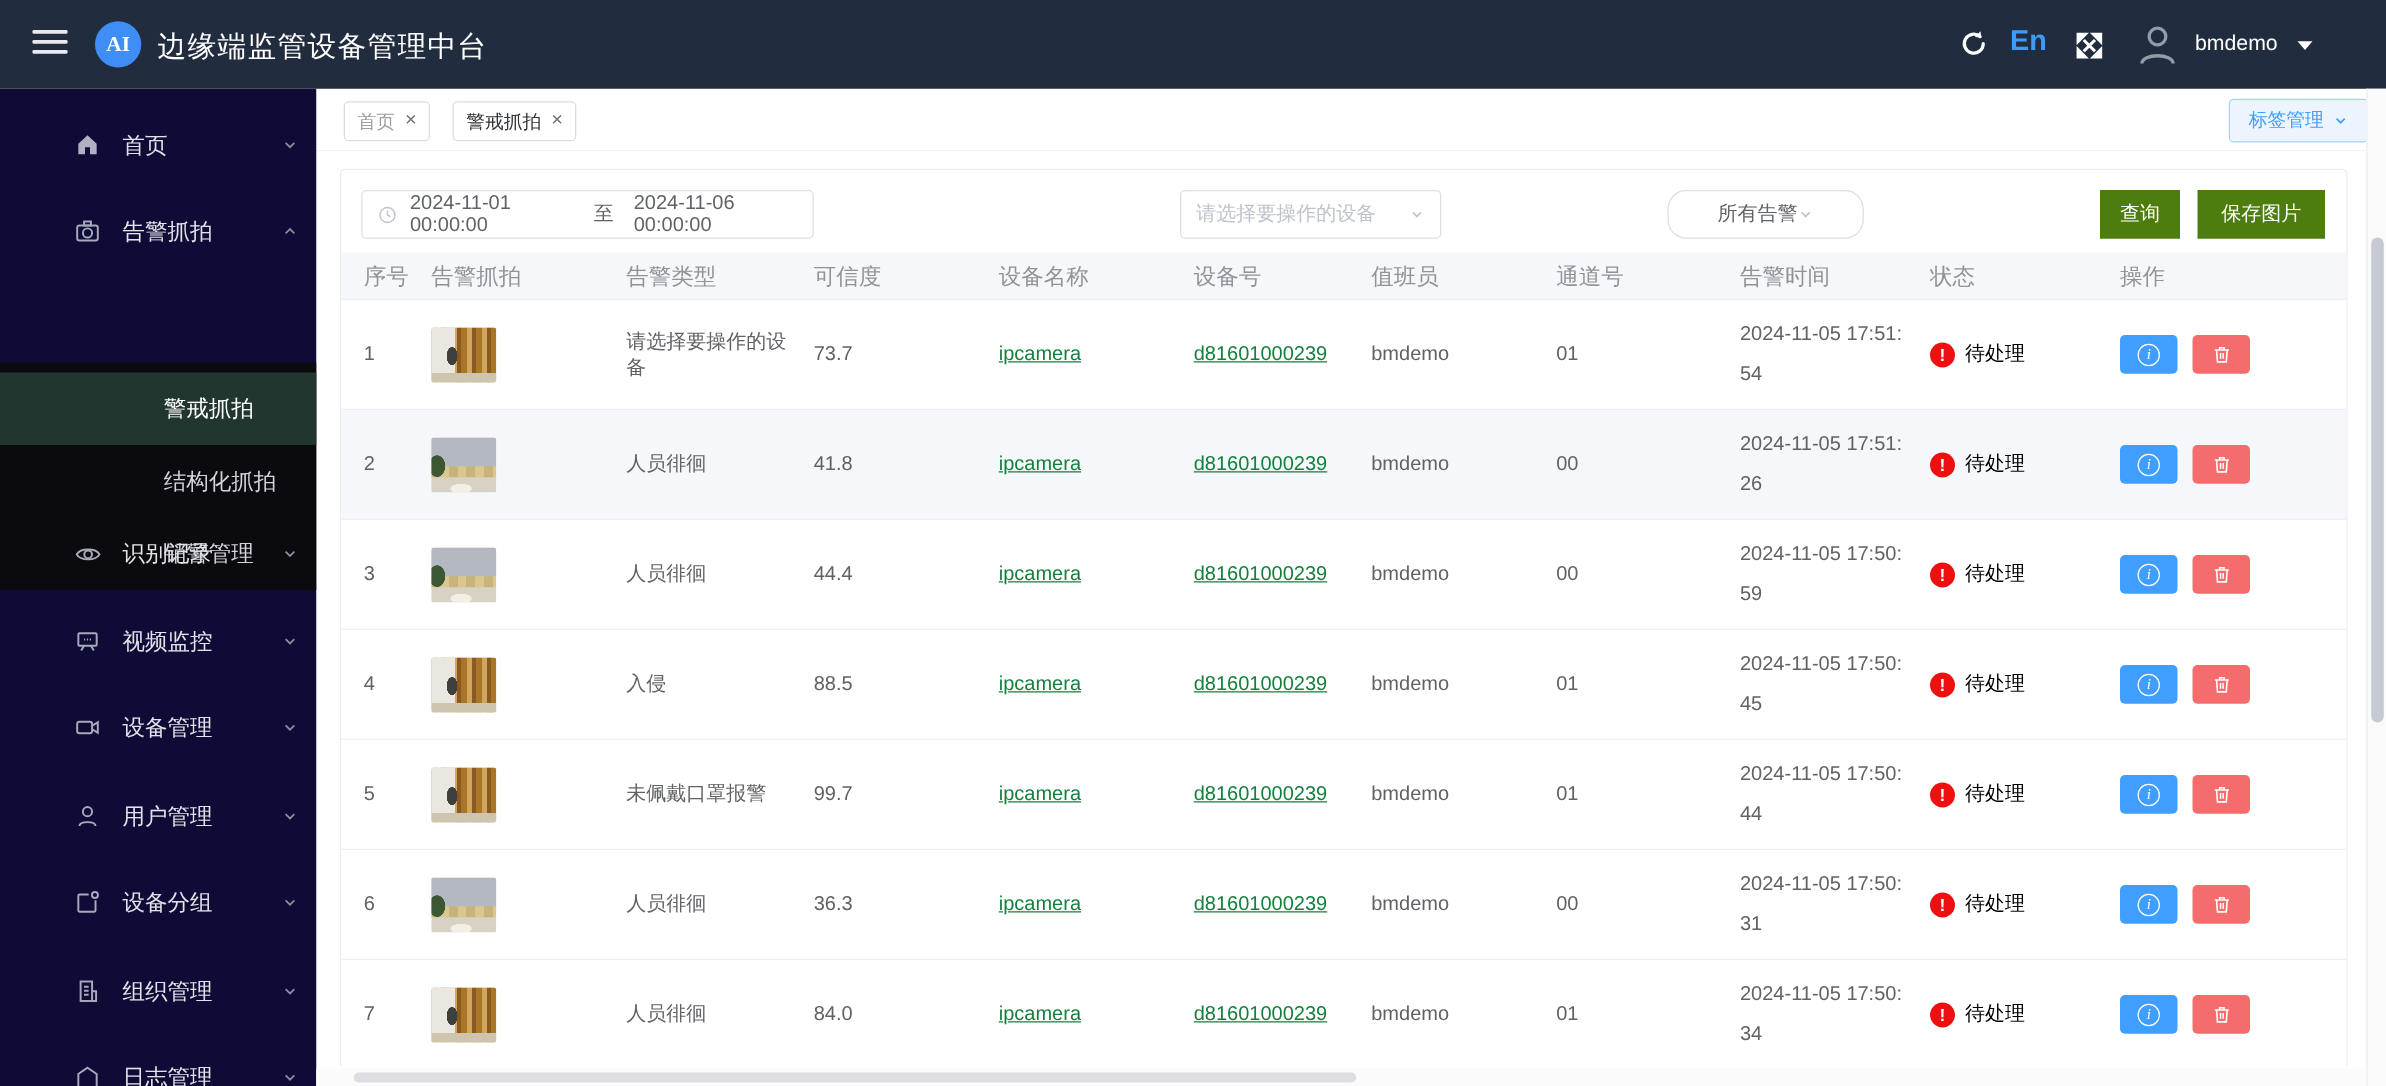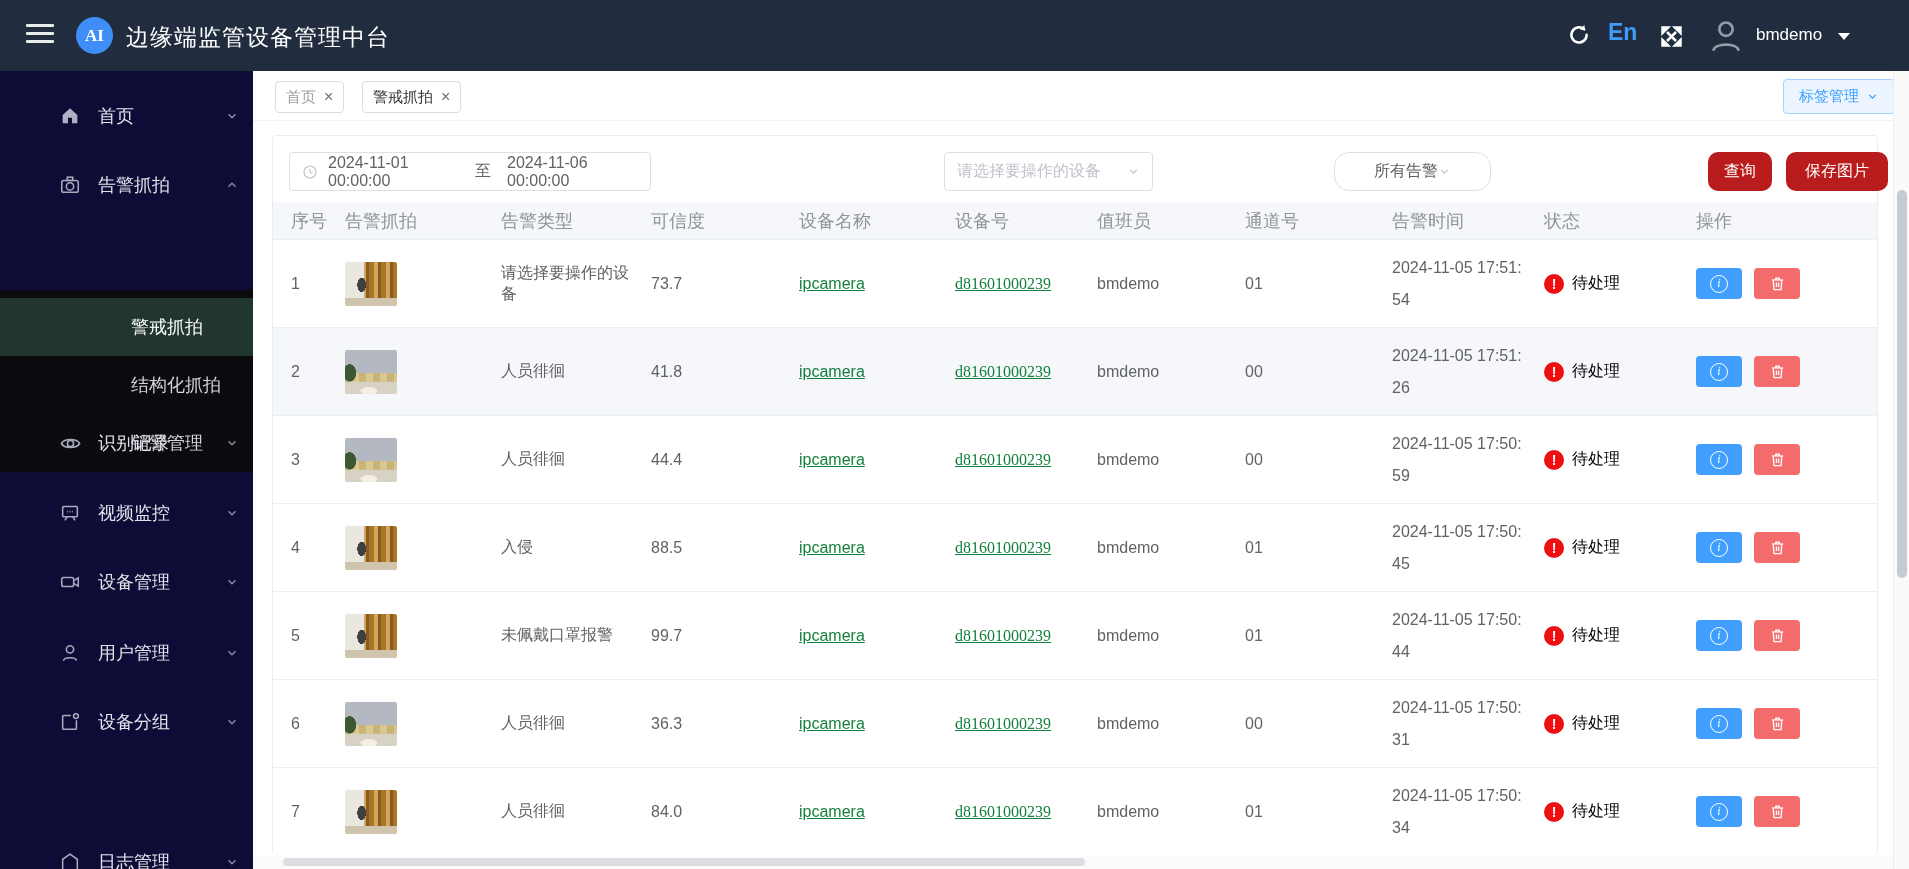--- a/index.html
+++ b/index.html
@@ -49,34 +49,34 @@
 
   
   .filters { position:absolute; left:0; top:0; width:100%; height:56px; }
   .inputbox { position:absolute; top:16px; height:39px; border:1px solid #dcdfe6; border-radius:4px; background:#fff; display:flex; align-items:center; font-size:16px; color:#5f6368; }
   .daterange { left:16px; width:362px; padding:0 12px; gap:10px; }
   .daterange .sep { color:#5f6368; margin:0 6px; }
   .dev-select { left:671px; width:209px; padding:0 12px; justify-content:space-between; }
   .placeholder { color:#bfc3cb; }
   .alarm-select { left:1061px; width:157px; padding:0 12px; justify-content:center;border-radius:15px; }
   .sel-arrow { color:#c0c4cc; font-size:14px; }
-  .btn { position:absolute; top:16px; height:39px; border:none; border-radius:10px; background:#b91c1c; color:#fff; font-size:16px; cursor:pointer; font-family:inherit;margin-left:28px; }
+  .btn { position:absolute; top:16px; height:39px; border:none; border-radius:0; background:#4d7c0f; color:#fff; font-size:16px; cursor:pointer; font-family:inherit; }
   .btn-search { left:1407px; width:64px; }
   .btn-save { left:1485px; width:102px; }
 
   
   .thead { position:absolute; left:0; top:66px; width:1604px; height:38px; background:#f5f7fa; display:flex; align-items:center; border-bottom:1px solid #ebeef5; }
   .th { font-size:18px; color:#909399; padding-left:16px; flex:none; }
   .tbody { position:absolute; left:0; top:104px; width:1604px; }
   .trow { display:flex; align-items:center; height:88px; border-bottom:1px solid #ebeef5; background:#fff; }
   .trow.hl { background:#f5f7fa; }
   .td { font-size:16px; color:#606266; padding-left:16px; flex:none; }
   .c0 { width:56px; padding-left:18px; }
   .c1 { width:156px; } .c2 { width:150px; } .c3 { width:148px; }
-  .c4 { width:156px; } .c5 { width:142px;font-family:Liberation Serif, serif; } .c6 { width:148px; }
+  .c4 { width:156px; } .c5 { width:142px; } .c6 { width:148px; }
   .c7 { width:147px; } .c8 { width:152px; } .c9 { width:152px; }
   .c10 { width:180px; }
   .lnk { color:#15803d; text-decoration:underline; cursor:pointer; }
   .snap { width:52px; height:44px; border-radius:2px; cursor:pointer; }
   .scene-hall { background-color:#caa14e;
     background-image:
       radial-gradient(ellipse 6px 10px at 32% 52%, #3f3f3c 70%, rgba(0,0,0,0) 74%),
       linear-gradient(180deg, rgba(0,0,0,0) 82%, #cfc5ae 82%),
       linear-gradient(90deg, #e9e7e0 0 36%, rgba(0,0,0,0) 36%),
       repeating-linear-gradient(90deg, #a97628 0 5px, #cfa65c 5px 9px, #8a5a22 9px 12px); }
@@ -262,20 +262,35 @@
           </svg>
         </span>
       <span class="s-label">设备分组</span>
       <span class="s-arrow">
         <svg width="14" height="14" viewBox="0 0 24 24" fill="none" stroke="#8c8ca0" stroke-width="2.4">
             <path d="M6 9 L12 15 L18 9"></path>
           </svg>
         </span>
     </div>
 
+    <div class="side-item" style="top:688px">
+      <span class="s-ic">
+        <svg width="22" height="22" viewBox="0 0 24 24" fill="none" stroke="#a9a9bd" stroke-width="1.7">
+            <rect x="6" y="3.5" width="10" height="17"></rect>
+            <path d="M16 12 h3.5 v8.5 h-3.5"></path>
+            <path d="M9 8 h4 M9 11.5 h4 M9 15 h4"></path>
+          </svg>
+        </span>
+      <span class="s-label">组织管理</span>
+      <span class="s-arrow">
+        <svg width="14" height="14" viewBox="0 0 24 24" fill="none" stroke="#8c8ca0" stroke-width="2.4">
+            <path d="M6 9 L12 15 L18 9"></path>
+          </svg>
+        </span>
+    </div>
 
     <div class="side-item" style="top:757px">
       <span class="s-ic">
         <svg width="22" height="22" viewBox="0 0 24 24" fill="none" stroke="#a9a9bd" stroke-width="1.7">
             <path d="M12 3.5 L20 9 V20.5 H4 V9 Z"></path>
           </svg>
         </span>
       <span class="s-label">日志管理</span>
       <span class="s-arrow">
         <svg width="14" height="14" viewBox="0 0 24 24" fill="none" stroke="#8c8ca0" stroke-width="2.4">

